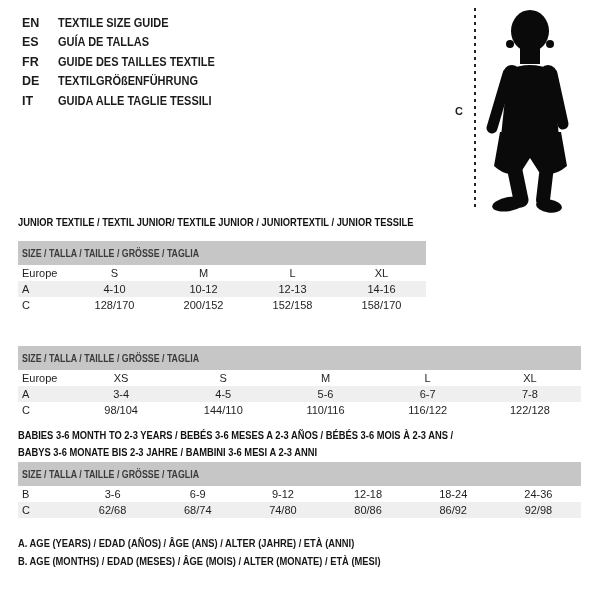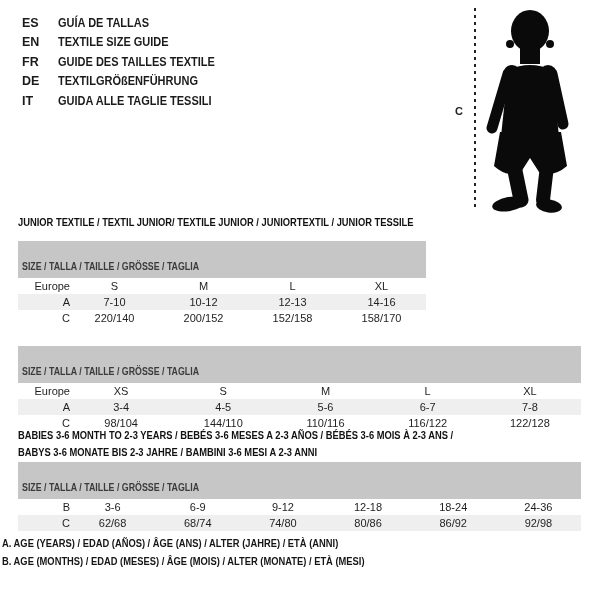--- a/index.html
+++ b/index.html
@@ -28,50 +28,50 @@
     font-size:11px;font-weight:700;color:#222;}
   .fig-svg{position:absolute;left:483px;top:8px;}
 
   
   .sec-title{position:absolute;left:18px;font-size:11px;font-weight:700;line-height:12px;color:#111;}
   .sub{font-size:8px;vertical-align:-2px;}
 
   
   .tbl{position:absolute;left:18px;}
   .tbl table{border-collapse:collapse;table-layout:fixed;width:100%;}
-  .tbl th.size-bar{background:var(--bar);height:24px;text-align:left;padding:13px 0 0 4px;
+  .tbl th.size-bar{background:var(--bar);height:24px;text-align:left;padding:0 0 0 4px;
     font-size:10.5px;font-weight:700;color:var(--bar-ink);}
   .tbl th.size-bar .cond{transform:scaleX(0.84);}
   .tbl td{font-size:11px;color:#1e1e1e;text-align:center;height:16px;padding:0;font-weight:400;}
-  .tbl td.lbl{text-align:right;padding-left:4px;}
+  .tbl td.lbl{text-align:left;padding-left:4px;}
   .tbl tr.stripe td{background:var(--stripe);}
   #table-1{top:241px;width:408px;}
   #table-2{top:346px;width:563px;}
   #table-3{top:462px;width:563px;}
   #sec1-title{top:216px;}
   #sec2-title{top:320px;}
   #sec3-title{top:427px;line-height:17px;}
 
   
-  .notes{position:absolute;left:2px;top:537px;}
+  .notes{position:absolute;left:18px;top:537px;}
   .note-line{height:17.5px;font-size:11px;font-weight:700;color:#161616;}
 </style>
 </head>
 <body>
 
 <div id="page">
 
   <div class="langs">
     <div class="lang-row">
+      <span class="lang-code">EN</span>
+      <span class="lang-label"><span class="cond">TEXTILE SIZE GUIDE</span></span>
+    </div>
+    <div class="lang-row">
       <span class="lang-code">ES</span>
       <span class="lang-label"><span class="cond">GUÍA DE TALLAS</span></span>
-    </div>
-    <div class="lang-row">
-      <span class="lang-code">EN</span>
-      <span class="lang-label"><span class="cond">TEXTILE SIZE GUIDE</span></span>
     </div>
     <div class="lang-row">
       <span class="lang-code">FR</span>
       <span class="lang-label"><span class="cond">GUIDE DES TAILLES TEXTILE</span></span>
     </div>
     <div class="lang-row">
       <span class="lang-code">DE</span>
       <span class="lang-label"><span class="cond">TEXTILGRÖßENFÜHRUNG</span></span>
     </div>
     <div class="lang-row">
@@ -123,28 +123,28 @@
           </tr>
           <tr class="">
             <td class="lbl">Europe</td>
             <td>S</td>
             <td>M</td>
             <td>L</td>
             <td>XL</td>
           </tr>
           <tr class="stripe">
             <td class="lbl">A</td>
-            <td>7-10</td>
+            <td>4-10</td>
             <td>10-12</td>
             <td>12-13</td>
             <td>14-16</td>
           </tr>
           <tr class="">
             <td class="lbl">C</td>
-            <td>220/140</td>
+            <td>128/170</td>
             <td>200/152</td>
             <td>152/158</td>
             <td>158/170</td>
           </tr>
         </tbody>
       </table>
     </div>
 
   <div class="tbl" id="table-2">
       <table>

